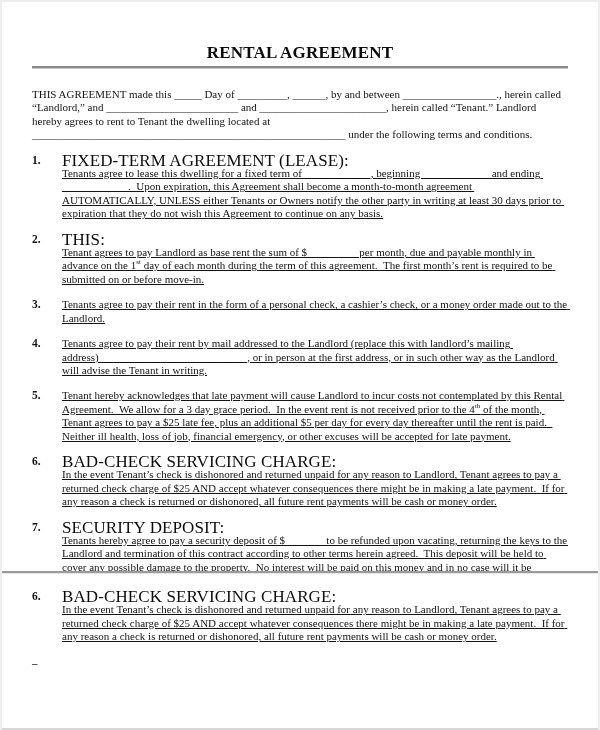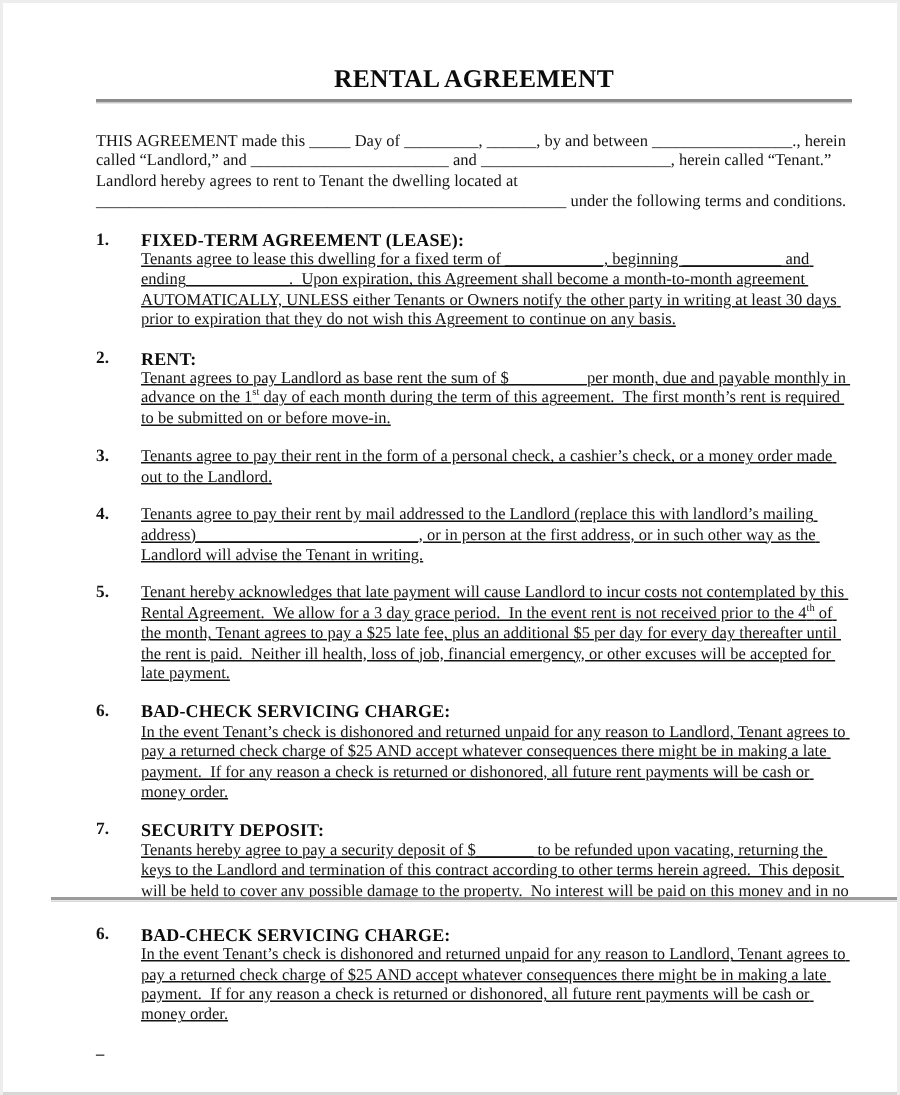--- a/index.html
+++ b/index.html
@@ -18,21 +18,20 @@
   .canvas {
     position: absolute;
     inset: 0;
     border-top: 2px solid #ededed;
     border-left: 2px solid #ededed;
     border-right: 2px solid #ededed;
     box-sizing: border-box;
   }
   .doc {
     padding: 0 30px;
-    margin-left: 32px;
   }
   .doc-title {
     margin-top: 40px;
     text-align: center;
     font-weight: bold;
     font-size: 17px;
     line-height: 21px;
     letter-spacing: 0.2px;
     color: #0c0c0c;
   }
@@ -58,22 +57,22 @@
     flex: none;
     width: 30px;
     font-weight: bold;
     font-size: 11.5px;
   }
   .section .content {
     flex: 1;
     min-width: 0;
   }
   .heading {
-    font-weight: bold;
-    font-size: 12px;
+    font-weight: normal;
+    font-size: 17px;
     letter-spacing: 0.1px;
     color: #0c0c0c;
   }
   .body-text {
     white-space: pre-wrap;
     text-decoration: underline;
   }
   .sup {
     font-size: 7px;
     vertical-align: super;
@@ -122,21 +121,21 @@
       <div class="num">1.</div>
       <div class="content">
         <div class="heading">FIXED-TERM AGREEMENT (LEASE):</div>
         <div class="body-text">Tenants agree to lease this dwelling for a fixed term of ____________, beginning ____________ and ending ____________.  Upon expiration, this Agreement shall become a month-to-month agreement AUTOMATICALLY, UNLESS either Tenants or Owners notify the other party in writing at least 30 days prior to expiration that they do not wish this Agreement to continue on any basis.</div>
       </div>
     </div>
 
     <div class="section">
       <div class="num">2.</div>
       <div class="content">
-        <div class="heading">RENT:</div>
+        <div class="heading">THIS:</div>
         <div class="body-text"><span>Tenant agrees to pay Landlord as base rent the sum of $_________ per month, due and payable monthly in advance on the 1</span><span class="sup">st</span><span> day of each month during the term of this agreement.  The first month’s rent is required to be submitted on or before move-in.</span></div>
       </div>
     </div>
 
     <div class="section">
       <div class="num">3.</div>
       <div class="content">
         <div class="body-text">Tenants agree to pay their rent in the form of a personal check, a cashier’s check, or a money order made out to the Landlord.</div>
       </div>
     </div>

